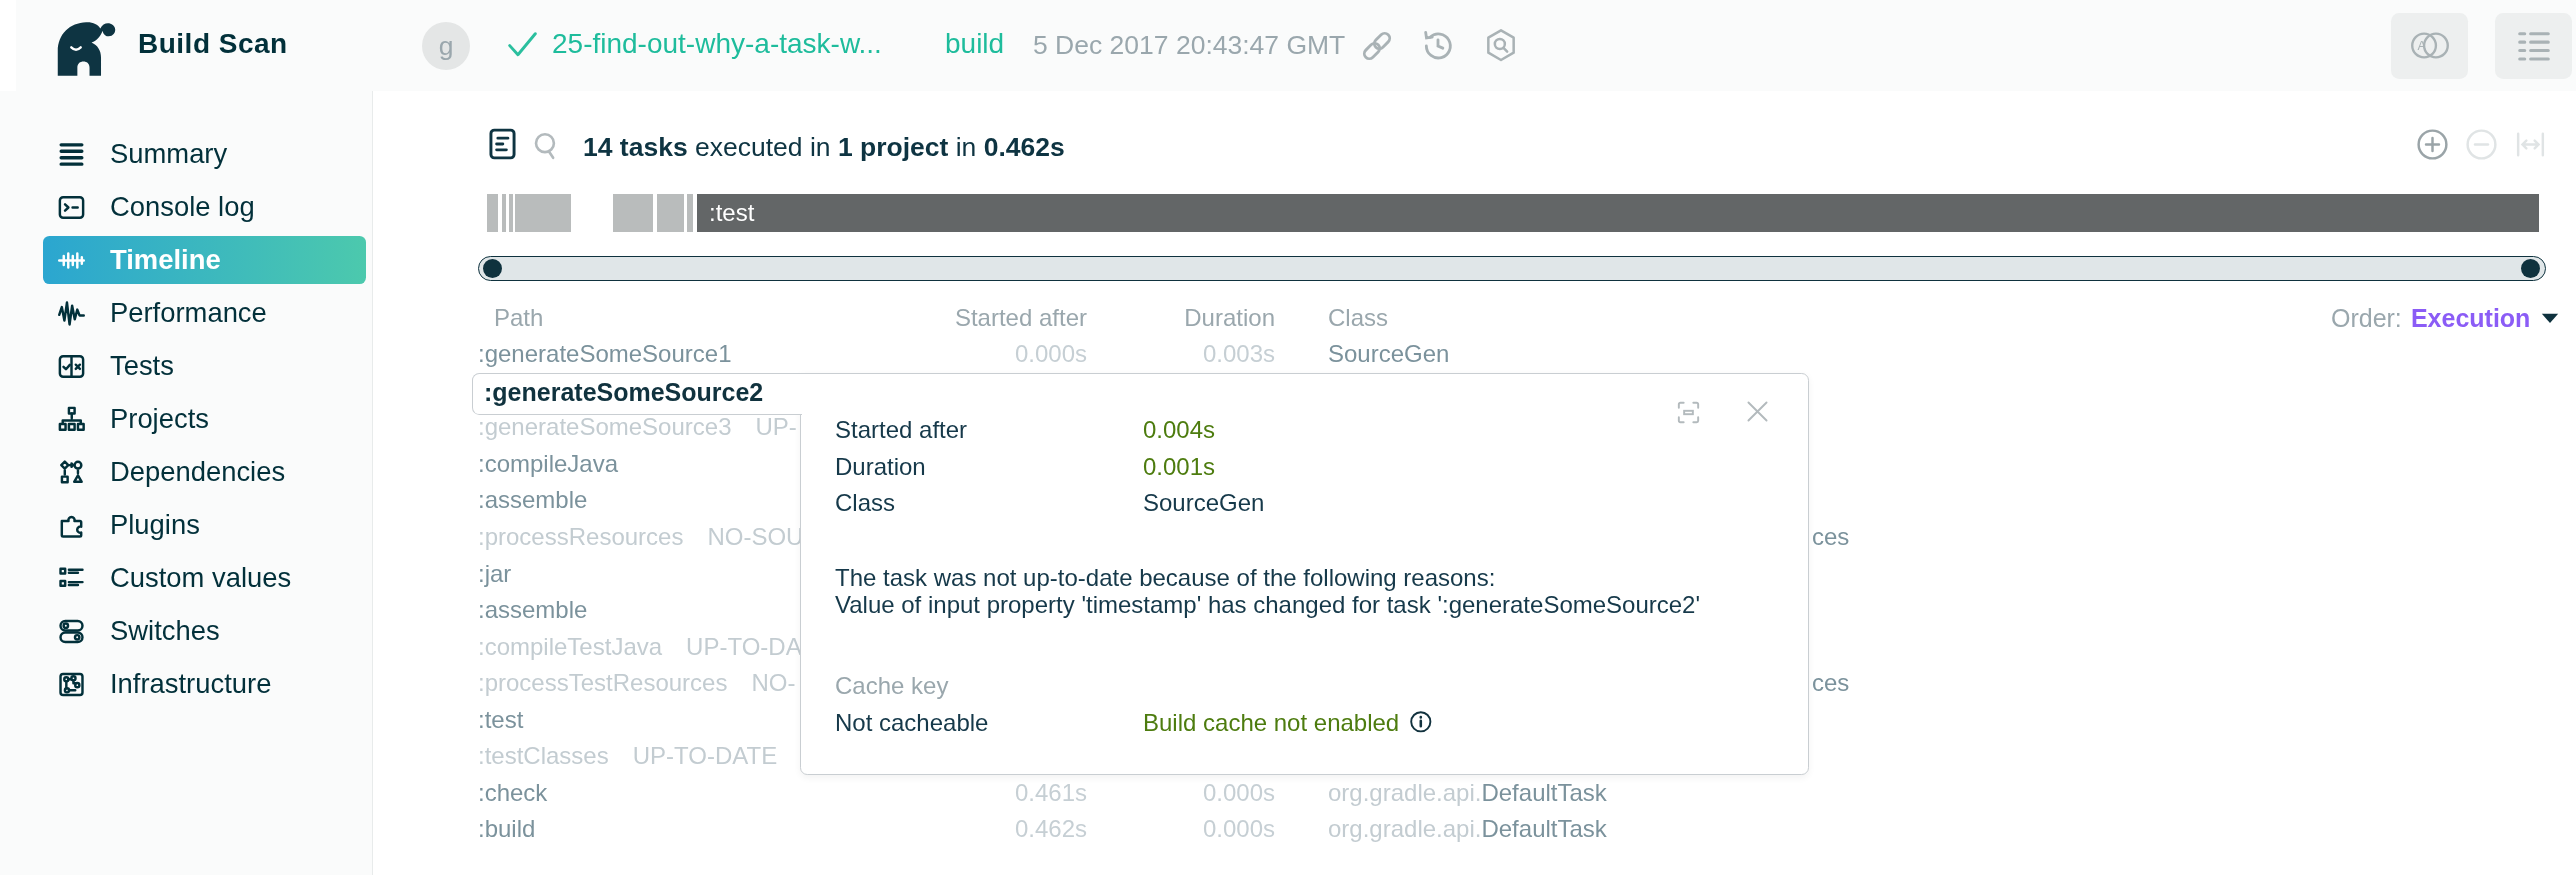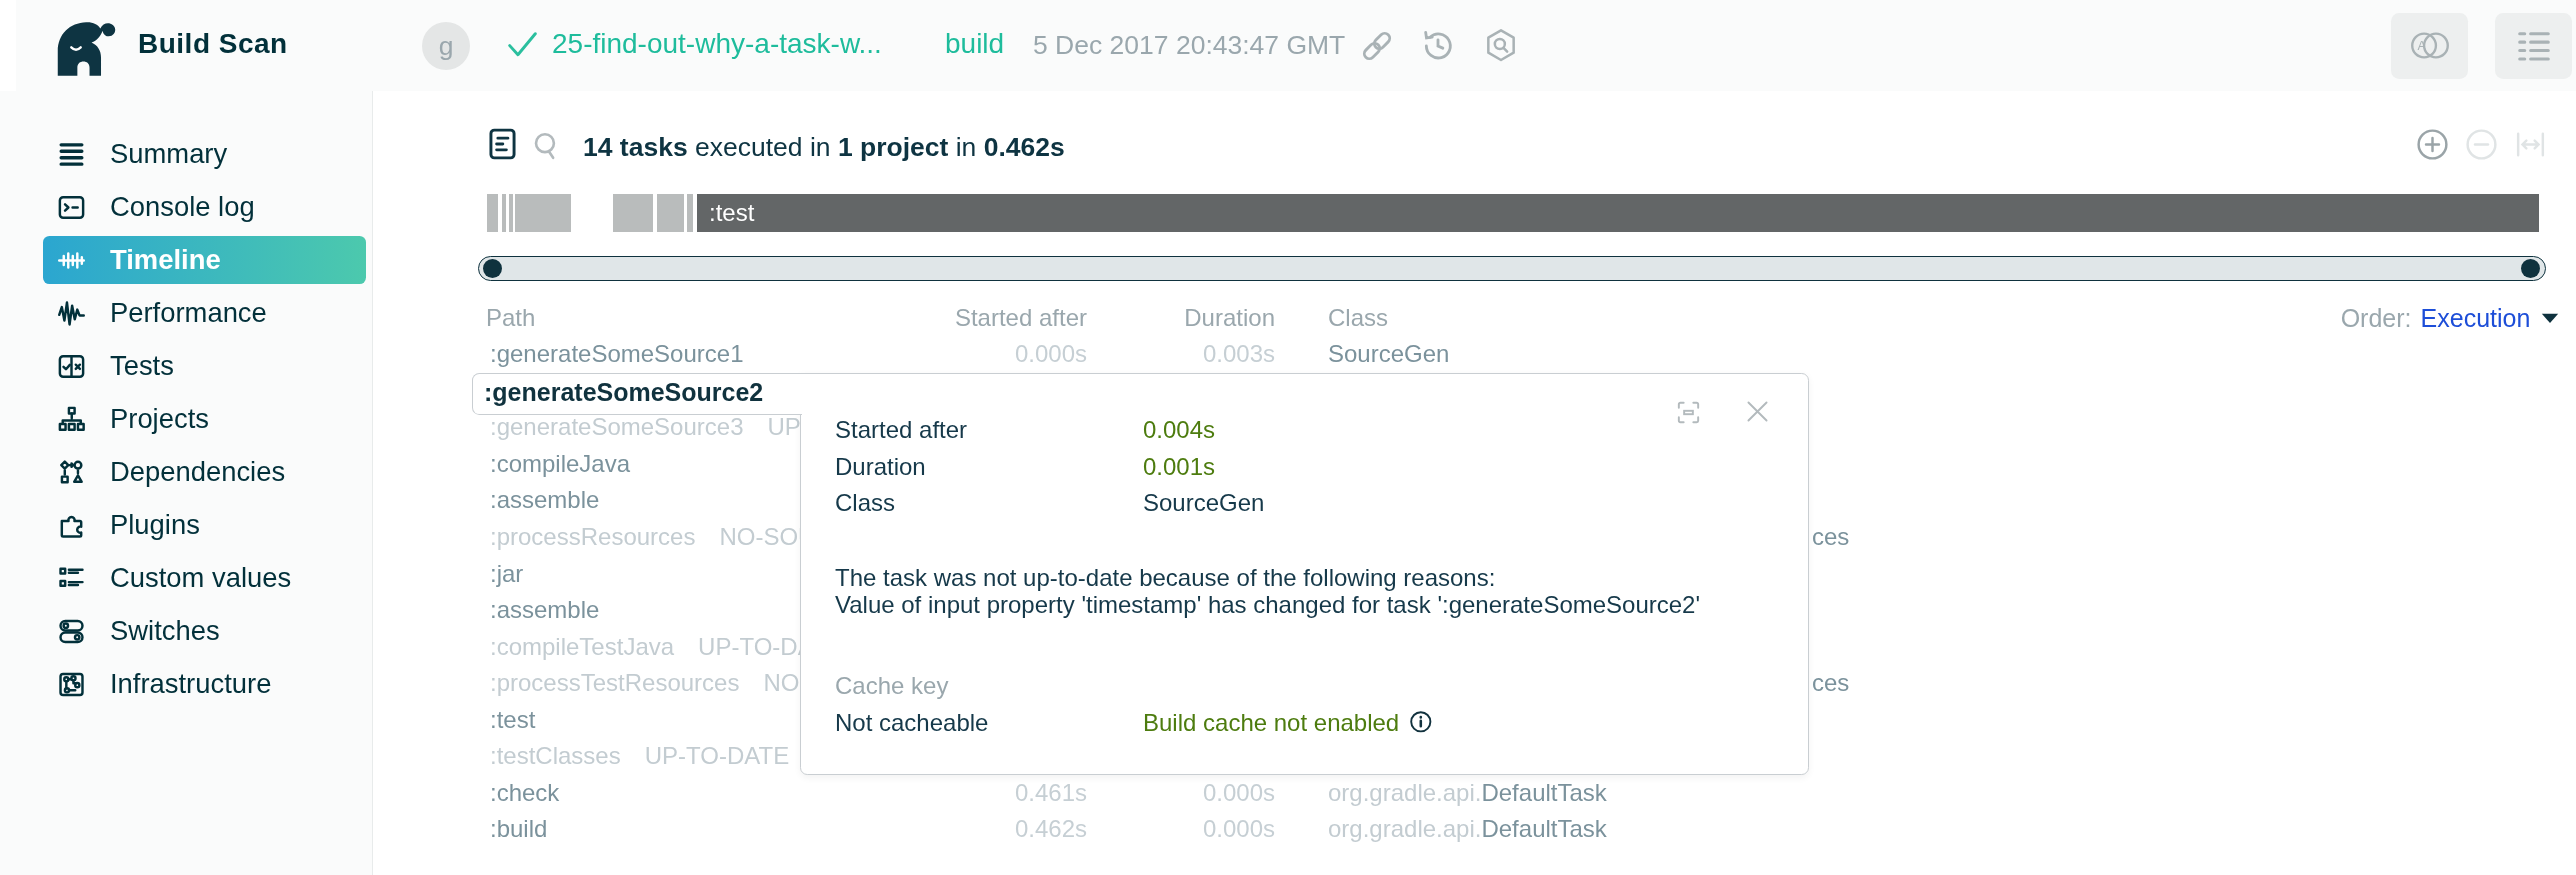--- a/index.html
+++ b/index.html
@@ -54,30 +54,30 @@
   
   .thead,.trow{position:absolute;left:478px;height:29px;font-size:24px;line-height:29px;white-space:nowrap}
   .thead{top:303px;color:var(--gray)}
   .cell{position:absolute;top:0}
   .c-start{left:868px;width:219px;text-align:right}
   .c-dur{left:1309px;width:219px;text-align:right}  
   .c-start{left:390px;width:219px}
   .c-dur{left:578px;width:219px;text-align:right}
   .c-class{left:850px}
   .c-frag{left:1334px}
-  .trow .c-path{left:12px;color:var(--slate);cursor:pointer}
+  .trow .c-path{left:0;color:var(--slate);cursor:pointer}
   .trow.dim .c-path{color:var(--light)}
   .c-status{color:var(--light);margin-left:24px}
   .c-start,.c-dur{color:var(--vlight);text-align:right}
   .cls-exec{color:var(--slate)}
   .cls-prefix{color:var(--light)}
   .c-frag{color:var(--slate)}
   .order{position:absolute;top:303px;right:16.5px;height:31px;display:flex;align-items:center;gap:9.1px;font-size:25px;cursor:pointer}
   .order .olabel{color:var(--gray)}
-  .order .oval{color:#1d4ed8;font-weight:400}
+  .order .oval{color:#8b5cf6;font-weight:700}
 
   
   .pop-tab{position:absolute;left:472px;top:373px;width:330px;height:42px;background:#fff;
            border:0.9px solid var(--border);border-right:none;border-radius:7.3px 0 0 7.3px;z-index:11;cursor:pointer}
   .pop-body{position:absolute;left:800px;top:373px;width:1009px;height:402px;background:#fff;
             border:0.9px solid var(--border);border-radius:0 7.3px 7.3px 7.3px;z-index:10;box-shadow:0 2.7px 7.3px rgba(0,0,0,.05)}
   .pop-title{position:absolute;left:484px;top:378px;z-index:12;font-size:25px;font-weight:700;color:#10323e;white-space:nowrap}
   .pop-ic{position:absolute;cursor:pointer}
   .prow{position:absolute;height:27.4px;font-size:24px;line-height:27.4px;white-space:nowrap}
   .plabel{position:absolute;left:34px;color:#16394a}
@@ -314,21 +314,21 @@
           <span>:test</span>
         </div>
       </div>
 
     <div class="slider">
       <span class="handle" style="left:3.7px"></span>
       <span class="handle" style="right:4.6px"></span>
     </div>
 
     <div class="thead">
-      <span class="cell" style="left:8px">Path</span>
+      <span class="cell" style="left:16px">Path</span>
       <span class="cell" style="left:390px;width:219px;text-align:right;display:inline-block">Started after</span>
       <span class="cell" style="left:578px;width:219px;text-align:right;display:inline-block">Duration</span>
       <span class="cell" style="left:850px">Class</span>
     </div>
 
     <div class="order">
       <span class="olabel">Order:</span>
       <span class="oval">Execution</span>
       <svg width="20" height="12.8" viewBox="0 0 22 14">
           <path d="M2 2l9 10 9-10z" fill="#0f323e"></path>

